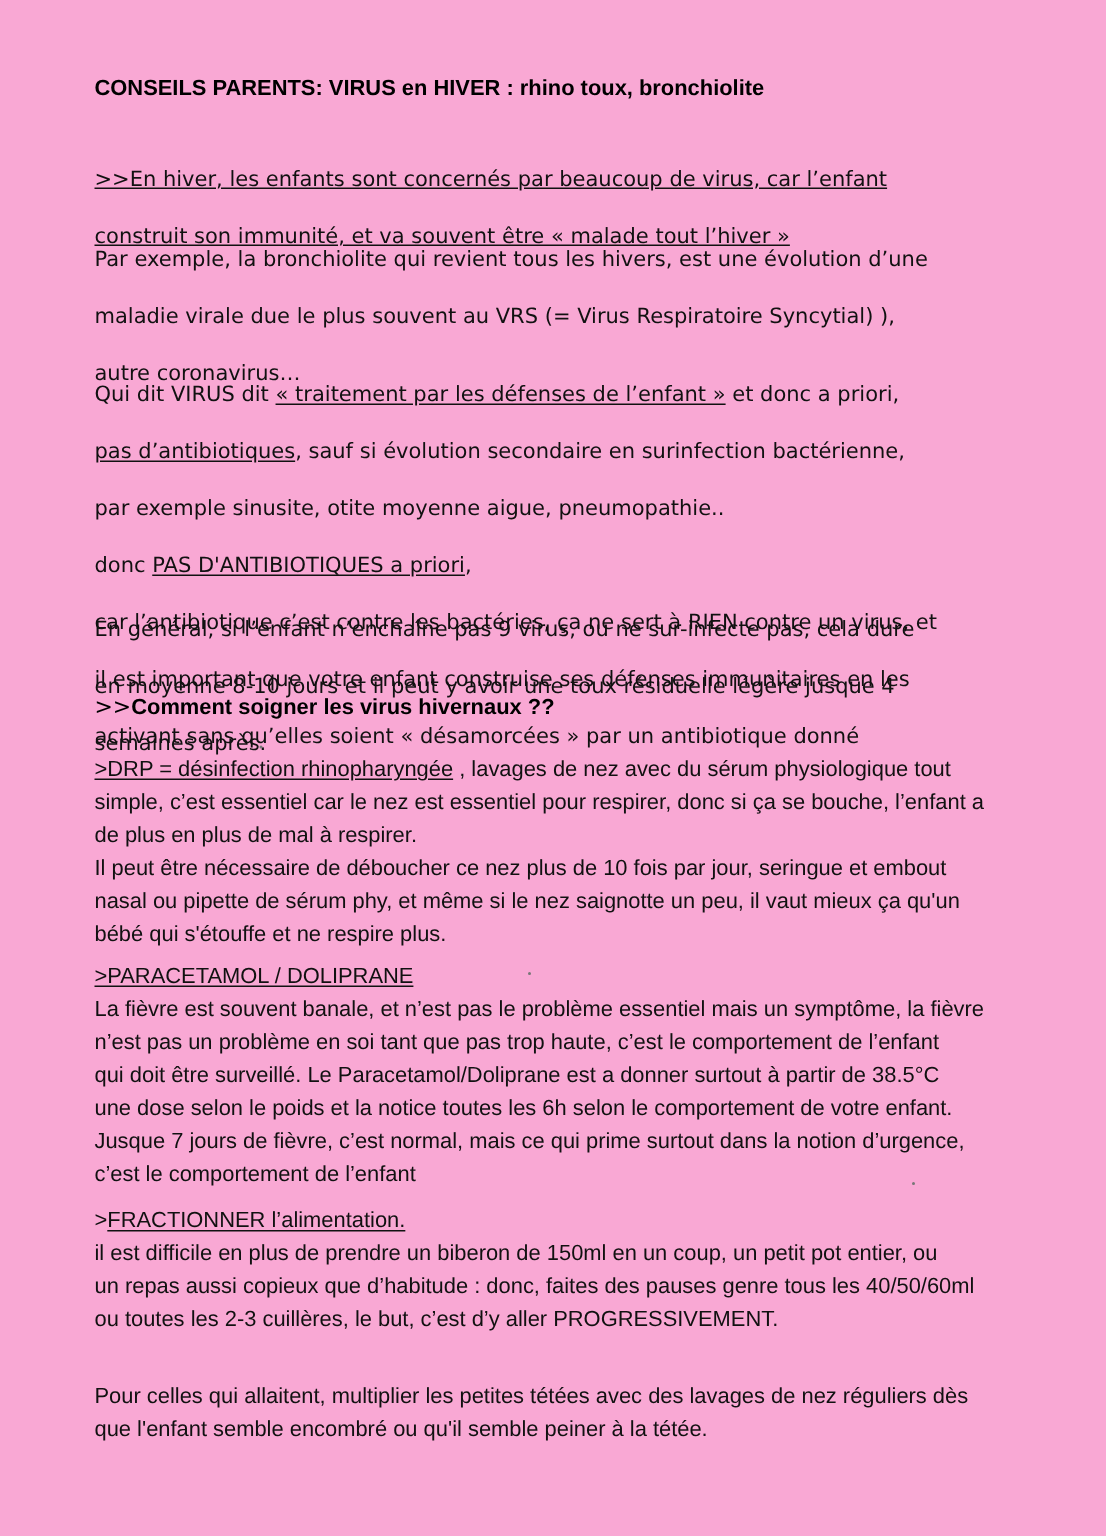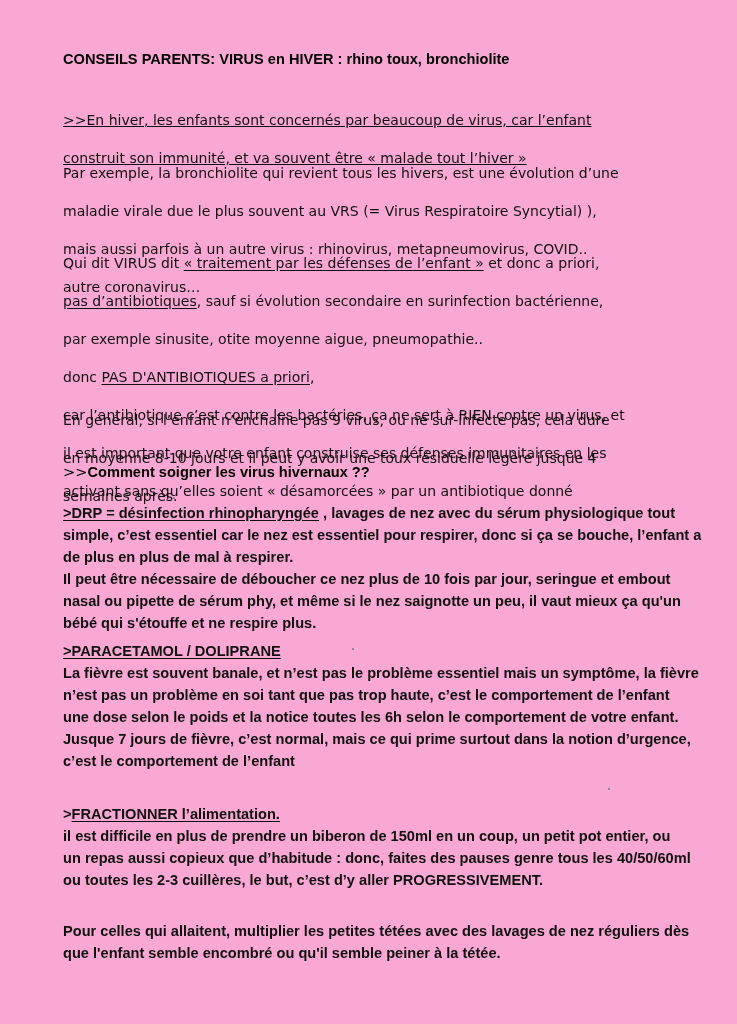--- a/index.html
+++ b/index.html
@@ -12,21 +12,20 @@
     }
     .blk {
       position: absolute; left: 63px; width: 640px;
       font-family: "DejaVu Sans", sans-serif; font-size: 14px; line-height: 19px;
       color: #111; white-space: pre-line;
     }
     .blk2 {
       position: absolute; left: 63px; width: 640px;
       font-family: "Liberation Sans", sans-serif; font-size: 14.6px; line-height: 22px;
       color: #111;
-      font-weight: bold;
     }
     .h2 {
       position: absolute; left: 63px; top: 463px;
       font-family: "Liberation Sans", sans-serif; font-weight: bold; font-size: 14.6px; color: #000;
     }
     .h2 .pre { font-family: "DejaVu Sans", sans-serif; font-weight: normal; }
     u { text-decoration: underline; text-underline-offset: 2px; }
     .line { display: block; white-space: nowrap; }
     .speck { position: absolute; width: 2px; height: 2px; background: #777; border-radius: 1px; }
   </style>
@@ -38,21 +37,20 @@
   <div class="title">CONSEILS PARENTS: VIRUS en HIVER : rhino toux, bronchiolite</div>
 
   <div class="blk" style="top:92px;text-decoration:underline;">
     <span class="line">&gt;&gt;En hiver, les enfants sont concernés par beaucoup de virus, car l’enfant</span>
     <span class="line">construit son immunité, et va souvent être « malade tout l’hiver »</span>
   </div>
 
   <div class="blk" style="top:145px;">
     <span class="line">Par exemple, la bronchiolite qui revient tous les hivers, est une évolution d’une</span>
     <span class="line">maladie virale due le plus souvent au VRS (= Virus Respiratoire Syncytial) ),</span>
-    <span class="line">mais aussi parfois à un autre virus : rhinovirus,  metapneumovirus, COVID..</span>
     <span class="line">autre coronavirus…</span>
   </div>
 
   <div class="blk" style="top:235px;">
     <span class="line"><span>Qui dit VIRUS dit </span><u>« traitement par les défenses de l’enfant »</u><span> et  donc a  priori,</span></span>
     <span class="line"><u>pas d’antibiotiques</u><span>, sauf si évolution secondaire en surinfection bactérienne,</span></span>
     <span class="line">par exemple sinusite, otite moyenne aigue, pneumopathie..</span>
     <span class="line"><span>donc </span><u>PAS D'ANTIBIOTIQUES  a priori</u><span>,</span></span>
     <span class="line">car l’antibiotique c’est contre les bactéries, ça ne sert à RIEN contre un virus, et</span>
     <span class="line">il est important que votre enfant construise ses défenses immunitaires en les</span>
@@ -73,20 +71,21 @@
     <span class="line">de plus en plus de mal à respirer.</span>
     <span class="line">Il peut être nécessaire de déboucher ce nez plus de 10 fois par jour, seringue et embout</span>
     <span class="line">nasal ou pipette de sérum phy, et même si le nez saignotte un peu, il vaut mieux ça qu'un</span>
     <span class="line">bébé qui s'étouffe et ne respire plus.</span>
   </div>
 
   <div class="blk2" style="top:640px;">
     <span class="line"><u>&gt;PARACETAMOL / DOLIPRANE</u></span>
     <span class="line">La fièvre est souvent banale, et n’est pas le problème essentiel mais un symptôme, la fièvre</span>
     <span class="line">n’est pas un problème en soi tant que pas trop haute, c’est le comportement de l’enfant</span>
+    <span class="line">qui doit être surveillé. Le Paracetamol/Doliprane est a donner surtout à partir de 38.5°C</span>
     <span class="line">une dose selon le poids et la notice toutes les 6h selon le comportement de votre enfant.</span>
     <span class="line">Jusque 7 jours de fièvre, c’est normal, mais ce qui prime surtout dans la notion d’urgence,</span>
     <span class="line">c’est le comportement de l’enfant</span>
   </div>
 
   <div class="blk2" style="top:803px;">
     <span class="line"><span>&gt;</span><u>FRACTIONNER l’alimentation.</u></span>
     <span class="line">il est difficile en plus de prendre un biberon de 150ml en un coup, un petit pot entier, ou</span>
     <span class="line">un repas aussi copieux que d’habitude : donc, faites des pauses genre tous les 40/50/60ml</span>
     <span class="line">ou toutes les 2-3 cuillères, le but, c’est d’y aller PROGRESSIVEMENT.</span>

